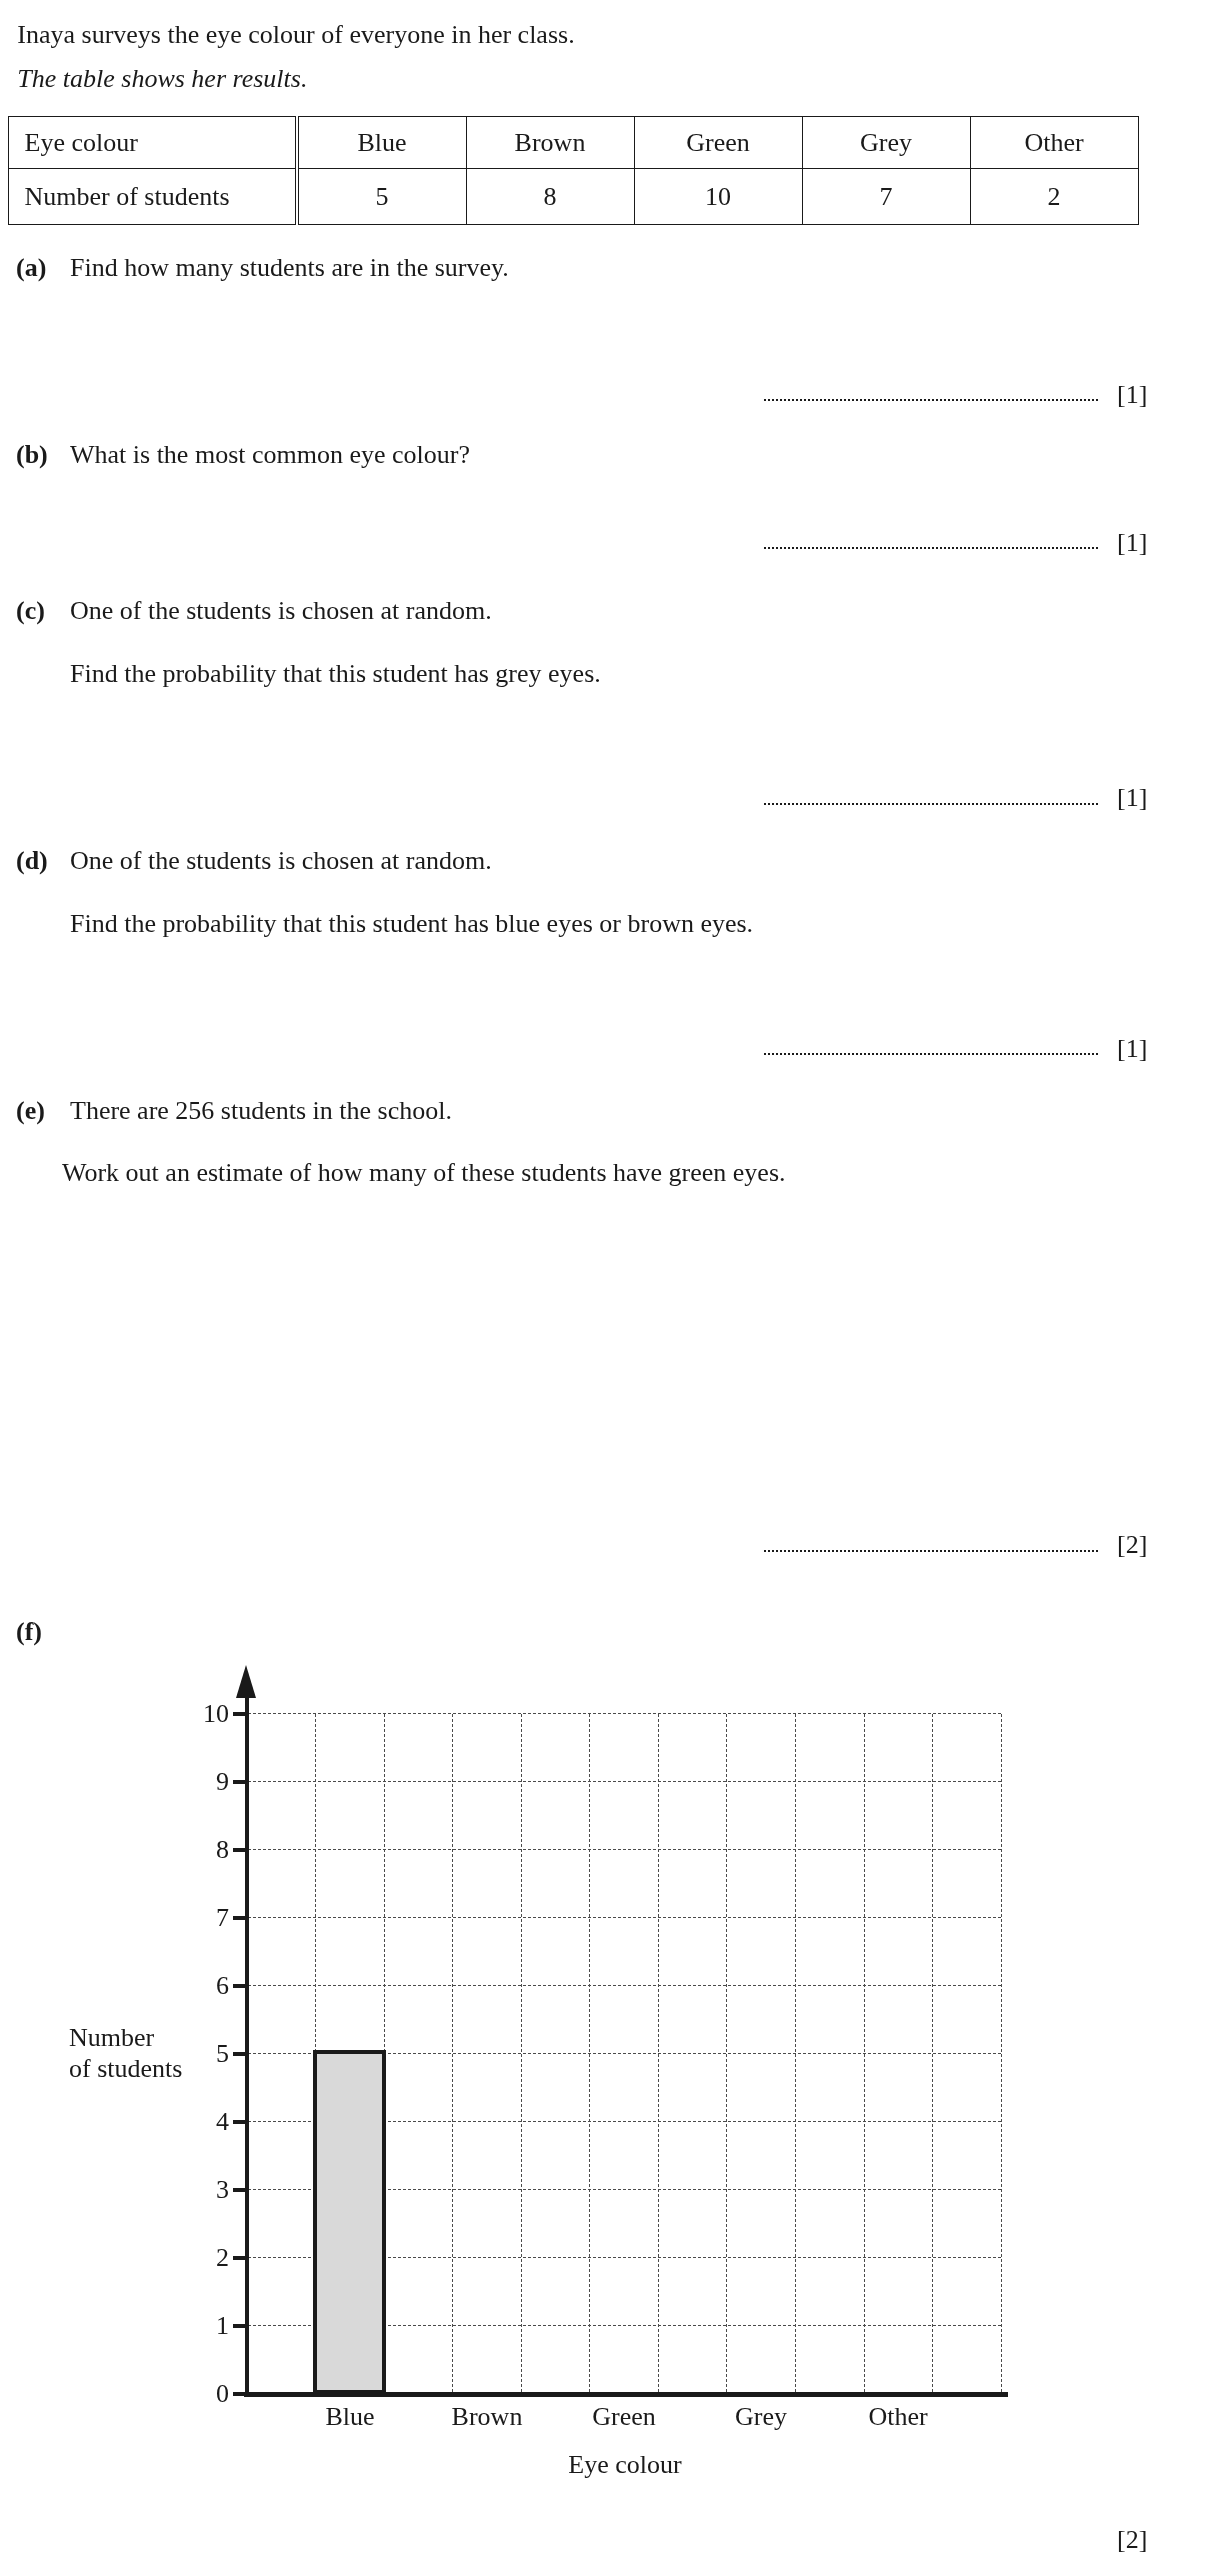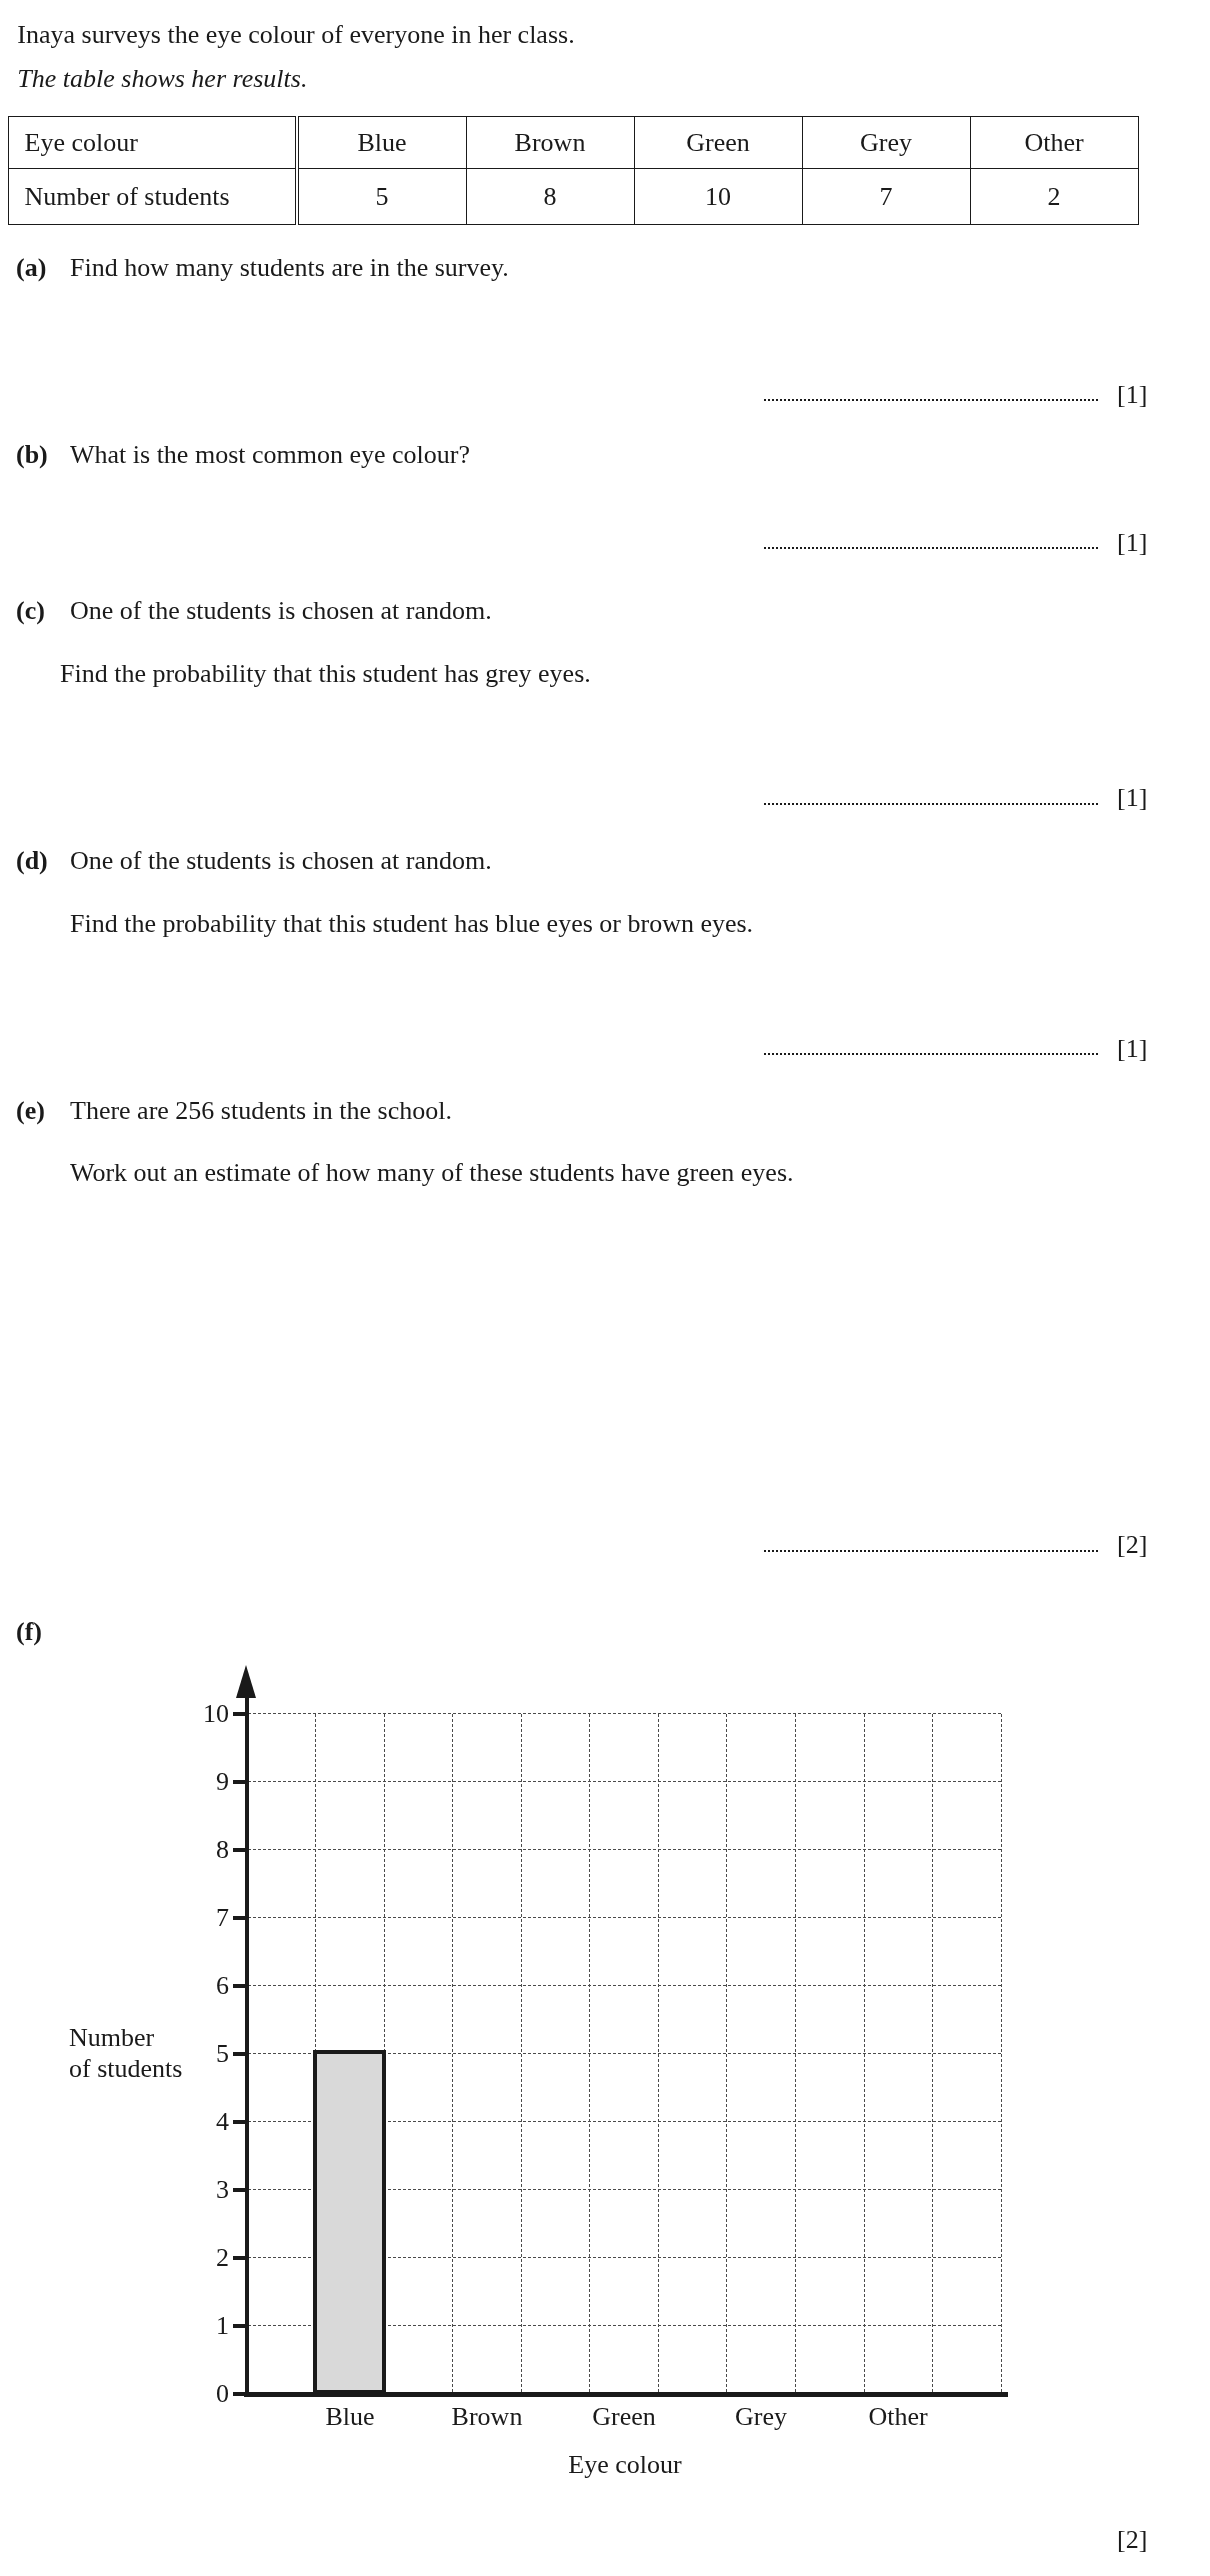--- a/index.html
+++ b/index.html
@@ -63,33 +63,33 @@
   <div class="ansline" style="top:399px;"></div>
   <div class="mark" style="top:379px;">[1]</div>
 
   <div class="t b" style="left:16px; top:439px;">(b)</div>
   <div class="t" style="left:70px; top:439px;">What is the most common eye colour?</div>
   <div class="ansline" style="top:547px;"></div>
   <div class="mark" style="top:527px;">[1]</div>
 
   <div class="t b" style="left:16px; top:595px;">(c)</div>
   <div class="t" style="left:70px; top:595px;">One of the students is chosen at random.</div>
-  <div class="t" style="left:60px; top:658px;">Find the probability that this student has grey eyes.</div>
+  <div class="t" style="left:70px; top:658px;">Find the probability that this student has grey eyes.</div>
   <div class="ansline" style="top:803px;"></div>
   <div class="mark" style="top:782px;">[1]</div>
 
   <div class="t b" style="left:16px; top:845px;">(d)</div>
   <div class="t" style="left:70px; top:845px;">One of the students is chosen at random.</div>
   <div class="t" style="left:70px; top:908px;">Find the probability that this student has blue eyes or brown eyes.</div>
   <div class="ansline" style="top:1053px;"></div>
   <div class="mark" style="top:1033px;">[1]</div>
 
   <div class="t b" style="left:16px; top:1095px;">(e)</div>
   <div class="t" style="left:70px; top:1095px;">There are 256 students in the school.</div>
-  <div class="t" style="left:70px; top:1157px;">Work out an estimate of how many of these students have green eyes.</div>
+  <div class="t" style="left:62px; top:1157px;">Work out an estimate of how many of these students have green eyes.</div>
   <div class="ansline" style="top:1550px;"></div>
   <div class="mark" style="top:1529px;">[2]</div>
 
   <div class="t b" style="left:16px; top:1616px;">(f)</div>
 
   <div id="chart">
     <div class="t" style="left:69px; top:2022px;text-align:right;">Number</div>
     <div class="t" style="left:69px; top:2053px;">of students</div>
     <div class="t" style="left:498px; top:2449px; width:254px; text-align:center; white-space:normal;">Eye colour</div>
   <div class="" style="position: absolute; left: 249px; top: 1714px; width: 752px; height: 680px;"></div>

